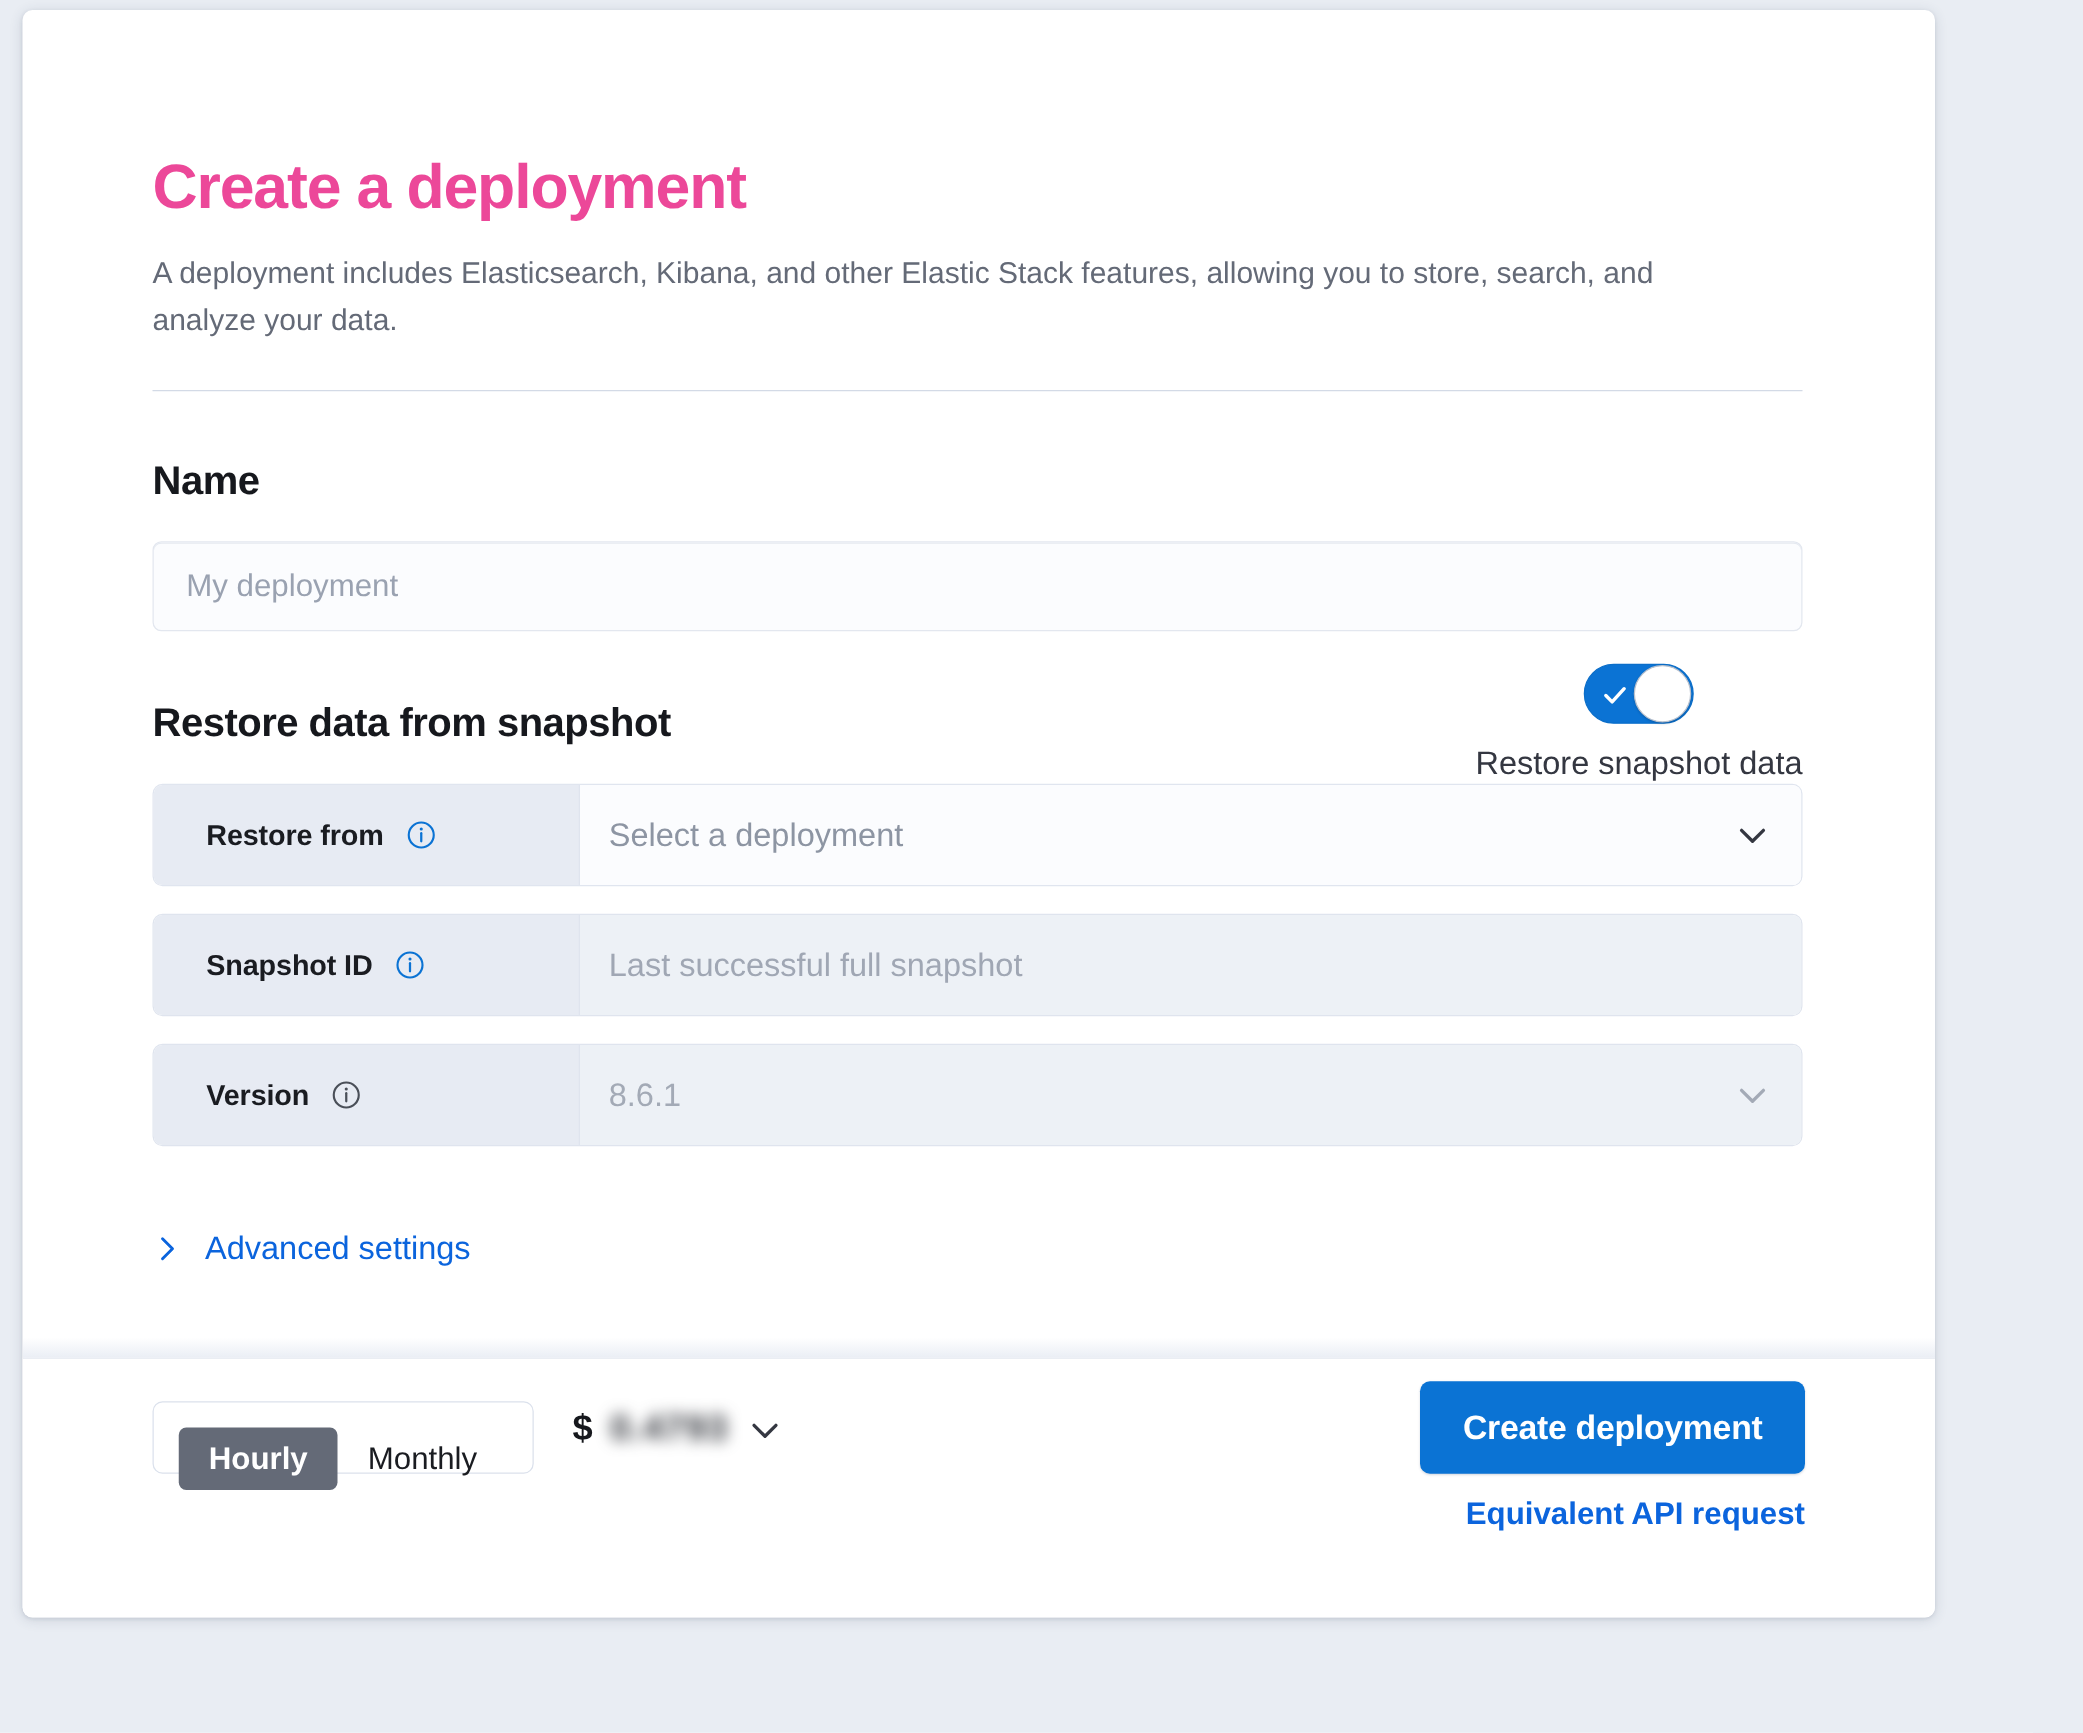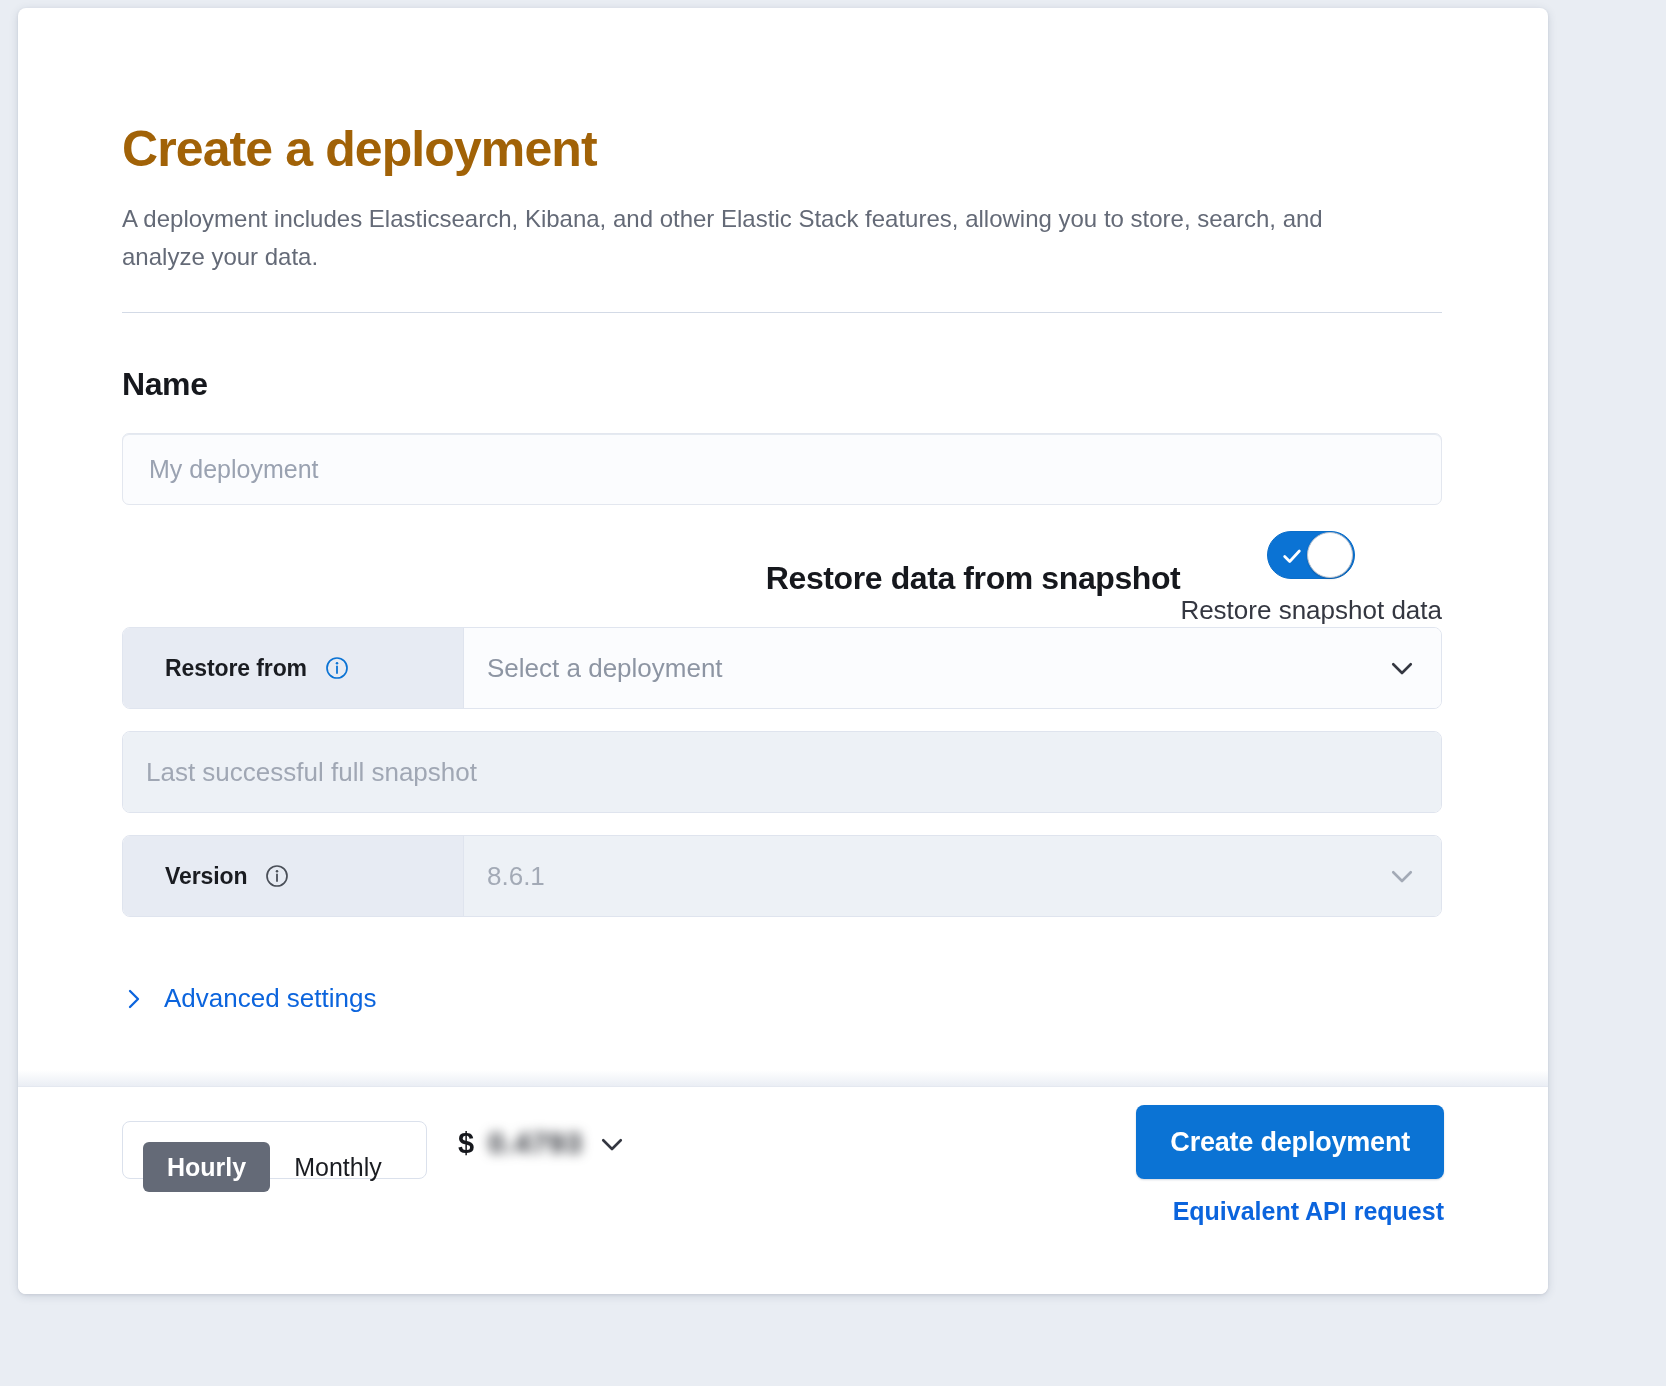--- a/index.html
+++ b/index.html
@@ -48,21 +48,21 @@
     width: 1322px;
   }
 
   
   .page-title {
     margin-top: 112px;
     font-size: 50px;
     line-height: 58px;
     font-weight: 700;
     letter-spacing: -0.9px;
-    color: #a16207;
+    color: #ec4899;
   }
 
   .page-desc {
     margin-top: 22px;
     font-size: 24px;
     line-height: 38px;
     color: #646a77;
     max-width: 1270px;
     font-weight: 400;
   }
@@ -102,21 +102,21 @@
     font-family: "Liberation Sans", sans-serif;
     outline: none;
   }
   .name-input::placeholder { color: #9aa2b1; opacity: 1; }
 
   
   .restore-head {
     margin-top: 52px;
     display: flex;
     align-items: center;
-    justify-content: flex-end;
+    justify-content: space-between;
     width: 1320px;
     height: 42px;
   }
 
   .toggle-wrap {
     display: flex;
     align-items: center;
     gap: 16px;
     flex-direction: column;
   }
@@ -367,20 +367,28 @@
             </div>
             <div class="field">
               <span>Select a deployment</span>
               <svg class="chev-down" viewBox="0 0 24 24">
                 <path d="M5 9 L12 16 L19 9" fill="none" stroke="#343741" stroke-width="2.1" stroke-linecap="round" stroke-linejoin="round"></path>
               </svg>
             </div>
           </div>
 
           <div class="field-row">
+            <div class="prepend">
+              <span class="prepend-label">Snapshot ID</span>
+              <svg class="info-icon" viewBox="0 0 24 24">
+                <circle cx="12" cy="12" r="10" fill="none" stroke="#0b73d4" stroke-width="1.7"></circle>
+                <circle cx="12" cy="7.2" r="1.25" fill="#0b73d4"></circle>
+                <path d="M12 10.5 V17" stroke="#0b73d4" stroke-width="1.8" stroke-linecap="round"></path>
+              </svg>
+            </div>
             <div class="field disabled">
               <span>Last successful full snapshot</span>
             </div>
           </div>
 
           <div class="field-row">
             <div class="prepend dim">
               <span class="prepend-label">Version</span>
               <svg class="info-icon" viewBox="0 0 24 24">
                 <circle cx="12" cy="12" r="10" fill="none" stroke="#4a4f58" stroke-width="1.7"></circle>

